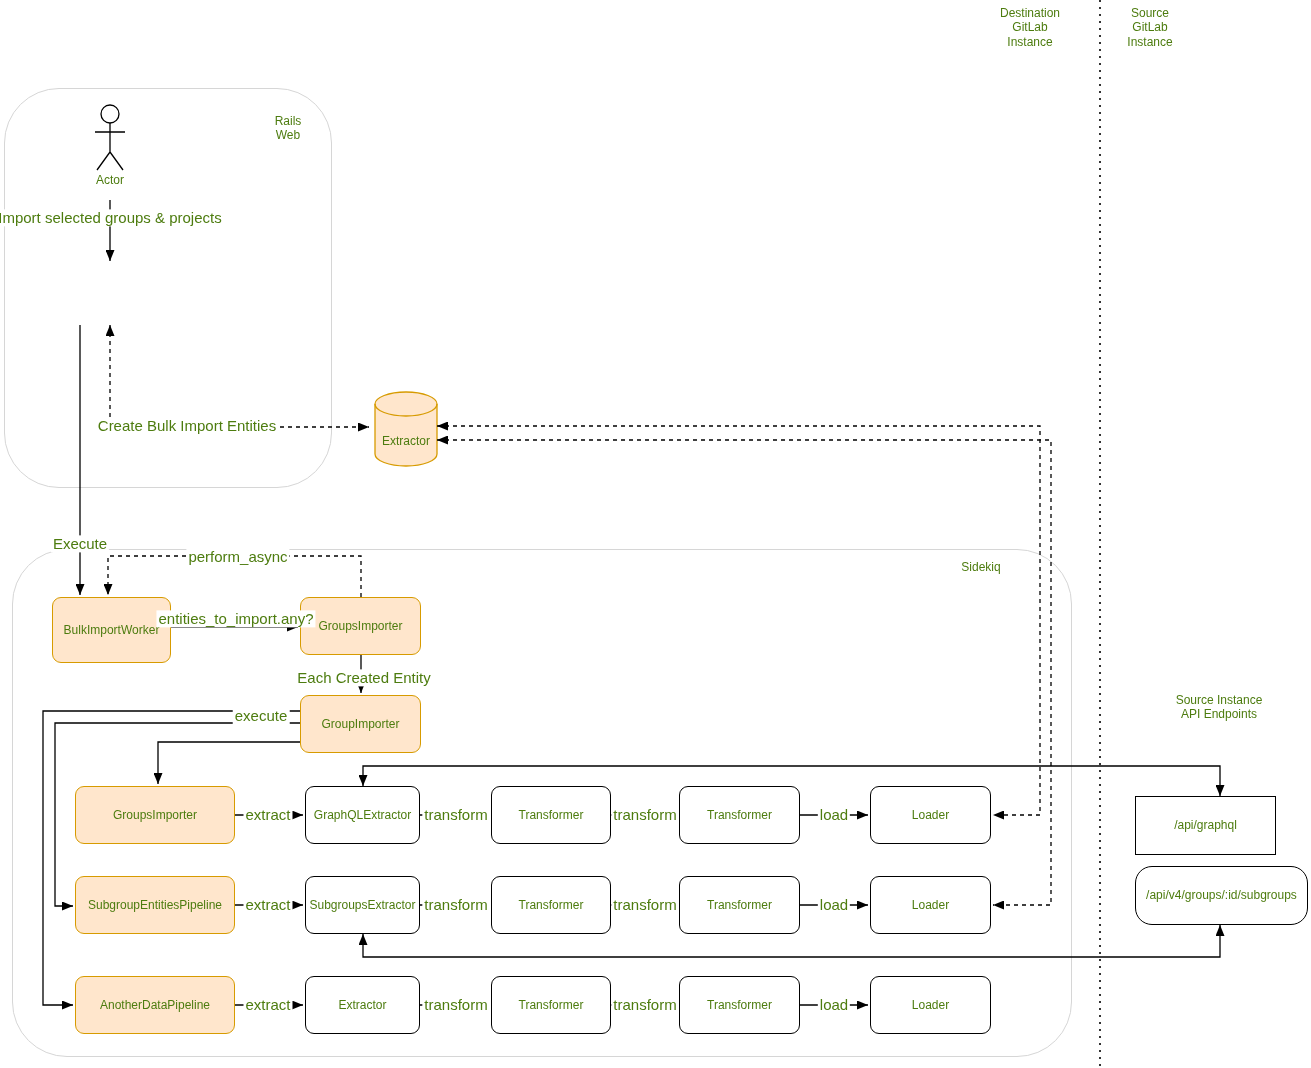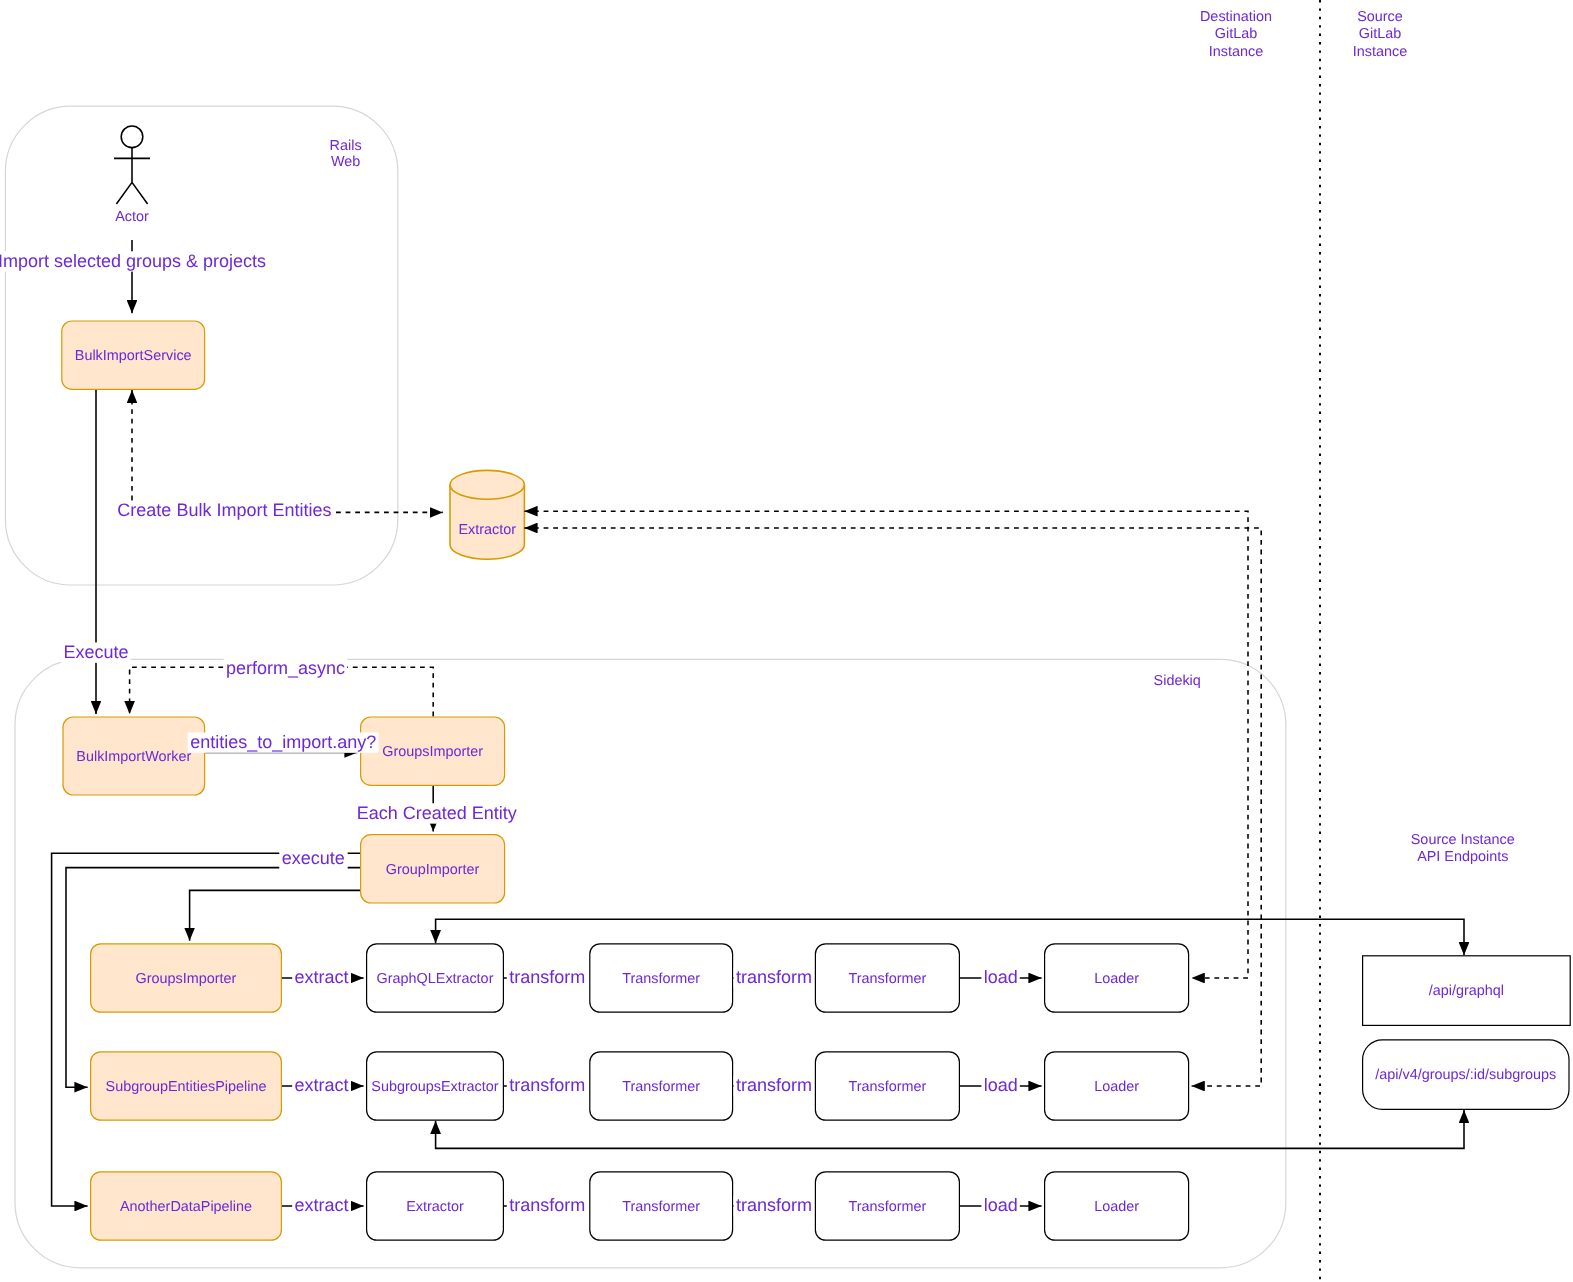--- a/index.html
+++ b/index.html
@@ -1,21 +1,21 @@
 <!DOCTYPE html>
 <html><head>
 <meta charset="utf-8">
 <style>
   html,body{margin:0;padding:0;background:#ffffff;}
   #canvas{
     position:relative;
     width:1311px;height:1068px;
     background:#ffffff;
     font-family:"Liberation Sans", sans-serif;
-    color:#6d28d9;
+    color:#4d7c0f;
     overflow:hidden;
   }
   .container{
     position:absolute;
     border:1px solid #d6d6d6;
     border-radius:55px;
     background:transparent;
     z-index:1;
   }
   svg.edges{position:absolute;left:0;top:0;z-index:2;}
@@ -124,21 +124,20 @@
 Instance</div>
   <div class="freelabel" style="left:1219px;top:707px;">Source Instance API Endpoints</div>
 
   <div class="freelabel" style="left:288px;top:128px;">Rails
 Web</div>
   <div class="freelabel" style="left:981px;top:567px;">Sidekiq</div>
 
   <div class="freelabel" style="left:110px;top:180px;">Actor</div>
   <div class="freelabel" style="left:406px;top:441px;">Extractor</div>
 
-  <div class="node orange" style="left:51px;top:267px;width:120px;height:58px;">BulkImportService</div>
   <div class="node orange" style="left:52px;top:597px;width:119px;height:66px;">BulkImportWorker</div>
   <div class="node orange" style="left:300px;top:597px;width:121px;height:58px;">GroupsImporter</div>
   <div class="node orange" style="left:300px;top:695px;width:121px;height:58px;">GroupImporter</div>
 
   <div class="node orange" style="left:75px;top:786px;width:160px;height:58px;">GroupsImporter</div>
   <div class="node orange" style="left:75px;top:876px;width:160px;height:58px;">SubgroupEntitiesPipeline</div>
   <div class="node orange" style="left:75px;top:976px;width:160px;height:58px;">AnotherDataPipeline</div>
 
   <div class="node" style="left:305px;top:786px;width:115px;height:58px;">GraphQLExtractor</div>
   <div class="node" style="left:305px;top:876px;width:115px;height:58px;">SubgroupsExtractor</div>
@@ -149,21 +148,21 @@
   <div class="node" style="left:870px;top:786px;width:121px;height:58px;">Loader</div>
 
   <div class="node" style="left:491px;top:876px;width:120px;height:58px;">Transformer</div>
   <div class="node" style="left:679px;top:876px;width:121px;height:58px;">Transformer</div>
   <div class="node" style="left:870px;top:876px;width:121px;height:58px;">Loader</div>
 
   <div class="node" style="left:491px;top:976px;width:120px;height:58px;">Transformer</div>
   <div class="node" style="left:679px;top:976px;width:121px;height:58px;">Transformer</div>
   <div class="node" style="left:870px;top:976px;width:121px;height:58px;">Loader</div>
 
-  <div class="node square" style="left:1135px;top:796px;width:174px;height:59px;">/api/graphql</div>
+  <div class="node square" style="left:1135px;top:796px;width:141px;height:59px;">/api/graphql</div>
   <div class="node square" style="left:1135px;top:866px;width:173px;height:59px;border-radius:17px;">/api/v4/groups/:id/subgroups</div>
 
   <span class="elabel" style="left:110px;top:218px;">Import selected groups &amp; projects</span>
   <span class="elabel" style="left:187px;top:426px;">Create Bulk Import Entities</span>
   <span class="elabel" style="left:80px;top:544px;">Execute</span>
   <span class="elabel" style="left:238px;top:557px;">perform_async</span>
   <span class="elabel" style="left:236px;top:619px;">entities_to_import.any?</span>
   <span class="elabel" style="left:364px;top:678px;">Each Created Entity</span>
   <span class="elabel" style="left:261px;top:716px;">execute</span>
 

